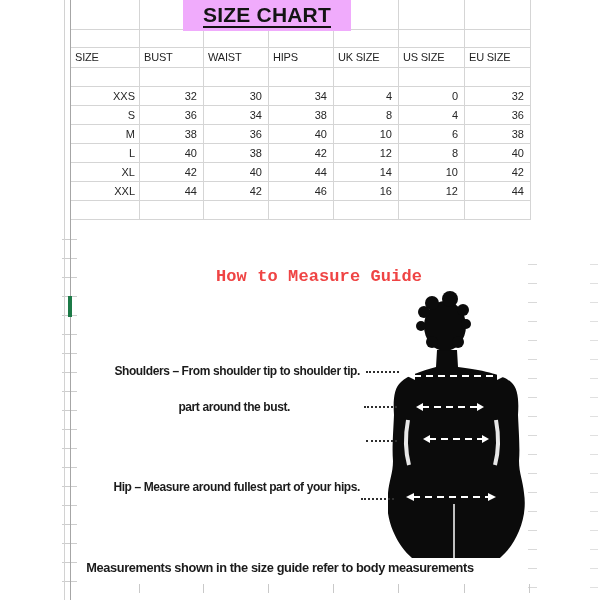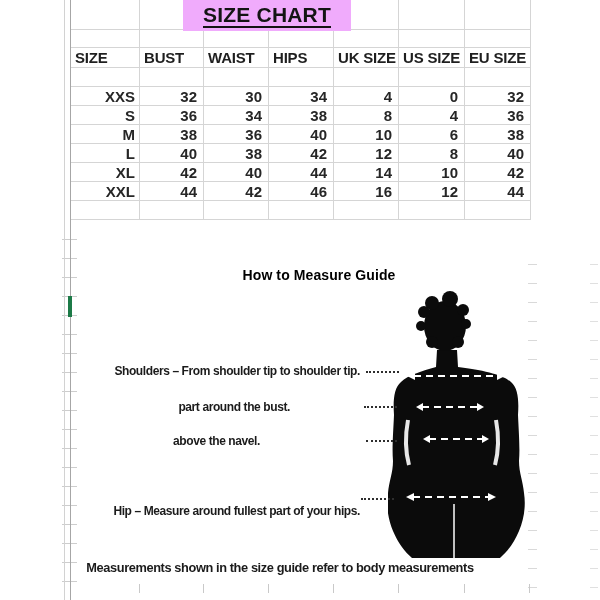--- a/index.html
+++ b/index.html
@@ -15,44 +15,44 @@
   .right-ticks-a{position:absolute;left:528px;top:246px;width:9px;height:348px;
     background:repeating-linear-gradient(to bottom,transparent 0 18px,#d9d9d9 18px 19px);}
   .right-ticks-b{position:absolute;left:590px;top:246px;width:8px;height:348px;
     background:repeating-linear-gradient(to bottom,transparent 0 18px,#e0e0e0 18px 19px);}
   .btick{position:absolute;top:584px;width:1px;height:9px;background:#c9c9c9;}
   .bt-1{left:139px}.bt-2{left:203px}.bt-3{left:268px}.bt-4{left:333px}.bt-5{left:398px}.bt-6{left:464px}.bt-7{left:529px}
   .sel-marker{position:absolute;left:68px;top:296px;width:4px;height:21px;background:#1c7a47;z-index:6;}
 
   
   .sheet-table{position:absolute;left:70px;top:0;width:460px;border-collapse:collapse;table-layout:fixed;
-    font-size:15px;color:#262626;z-index:2;font-weight:bold;}
+    font-size:11px;color:#262626;z-index:2;}
   .sheet-table td{border:1px solid #d5d5d5;padding:0 4px;overflow:hidden;white-space:nowrap;vertical-align:middle;line-height:1;}
   .sheet-table tr:first-child td{border-top:none;}
   .sheet-table tr.h30 td{height:29px;}
   .sheet-table tr.h18 td{height:17px;}
   .sheet-table tr.h19 td{height:18px;}
   .sheet-table tr.header-row td{height:19px;color:#1f1f1f;letter-spacing:-0.2px;}
   .sheet-table tr.data-row td{height:18px;}
   .sheet-table td.num{text-align:right;padding-right:6px;}
   .sheet-table td.size-col{text-align:right;padding-left:16px;}
 
   .sheet-title{position:absolute;left:183px;top:0;width:168px;height:31px;background:#f0abfc;z-index:5;
     text-align:center;font-size:21px;font-weight:700;line-height:30px;letter-spacing:0.2px;
     text-decoration:underline;text-decoration-thickness:2px;text-underline-offset:4px;color:#141414;}
 
   
   .guide-heading{position:absolute;left:179px;top:267px;width:280px;text-align:center;
-    font-size:14px;font-weight:700;letter-spacing:0.1px;color:#000000;z-index:2;}
+    font-size:17px;font-weight:700;letter-spacing:0.1px;color:#ef4444;z-index:2;font-family:Liberation Mono, monospace;}
   .guide-item{position:absolute;right:240px;text-align:right;white-space:nowrap;
     font-size:12px;font-weight:700;line-height:16.5px;letter-spacing:-0.4px;color:#1b1b1b;z-index:2;}
   .gi-0{top:363px;}
   .gi-1{top:399px;}
   .gi-2{top:433px;}
-  .gi-3{top:503px;}
+  .gi-3{top:479px;}
   .guide-item .l1{display:block;}
   .guide-item .l2{display:block;}
   .gi-1 .l2{padding-right:70px;}
   .gi-2 .l2{padding-right:100px;}
   .leader{position:absolute;height:0;border-top:2px dotted #2e2e2e;z-index:2;}
   .ld-0{left:366px;top:371px;width:33px;}
   .ld-1{left:364px;top:406px;width:33px;}
   .ld-2{left:366px;top:440px;width:31px;}
   .ld-3{left:361px;top:498px;width:33px;}
   .guide-footer{position:absolute;left:40px;top:560px;width:480px;text-align:center;white-space:nowrap;
@@ -198,21 +198,20 @@
   <div id="guide-items">
       <div class="guide-item gi-0">
         <span class="l1">Shoulders – From shoulder tip to shoulder tip.</span>
       </div>
       <div class="leader ld-0"></div>
       <div class="guide-item gi-1">
         <span class="l2">part around the bust.</span>
       </div>
       <div class="leader ld-1"></div>
       <div class="guide-item gi-2">
-        <span class="l2">above the navel.</span>
       </div>
       <div class="leader ld-2"></div>
       <div class="guide-item gi-3">
         <span class="l1">Hip – Measure around fullest part of your hips.</span>
       </div>
       <div class="leader ld-3"></div>
     </div>
   <div class="guide-footer">Measurements shown in the size guide refer to body measurements</div>
 
   <svg class="figure-svg" viewBox="0 0 160 268">

